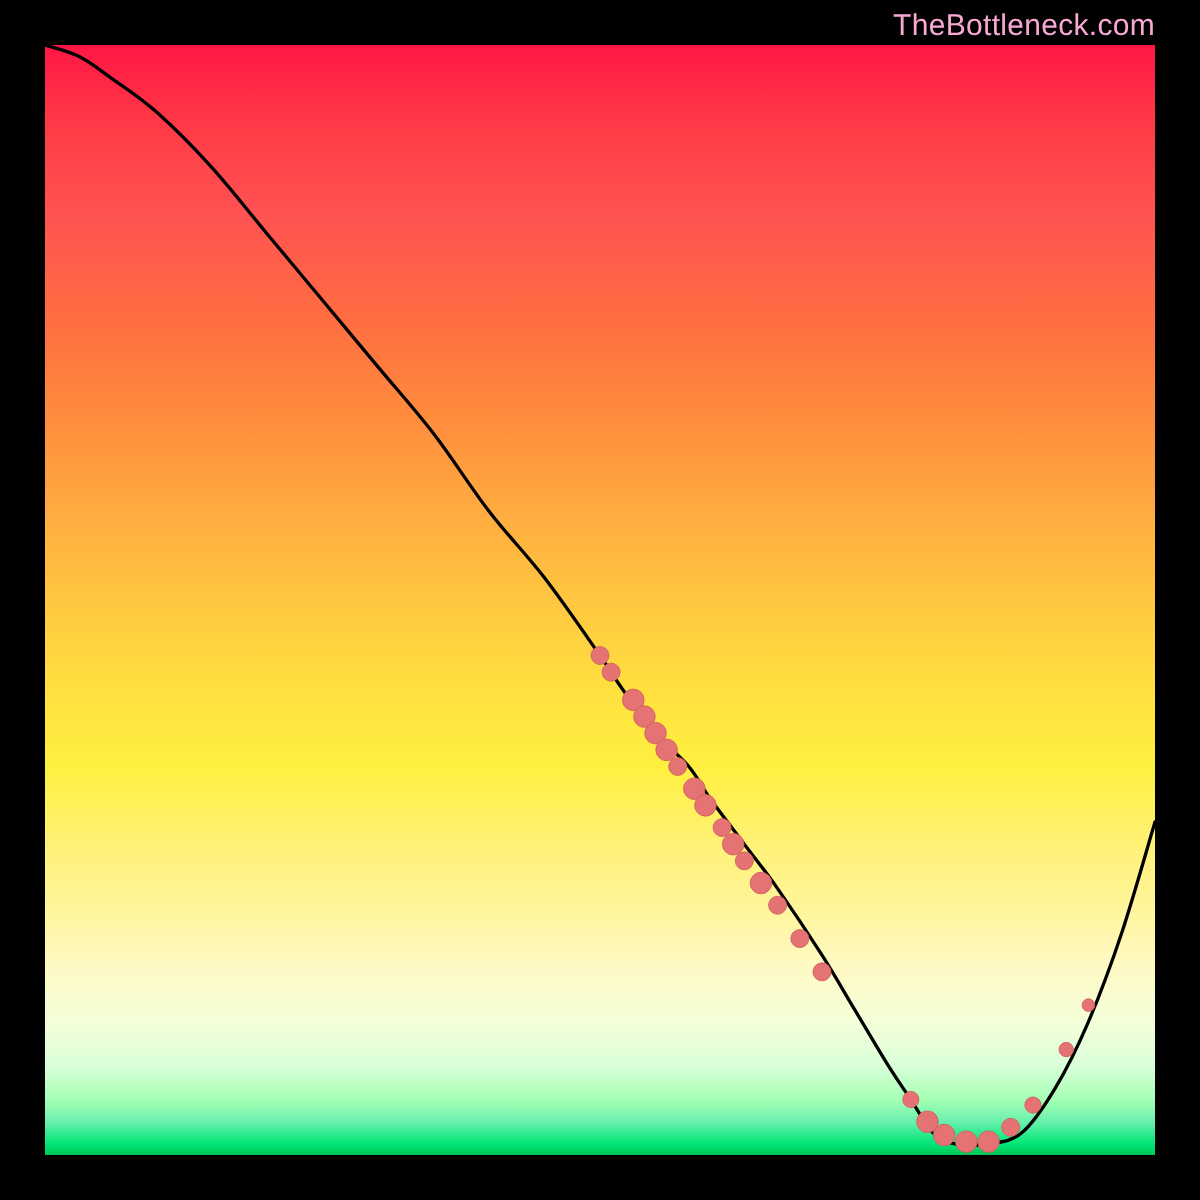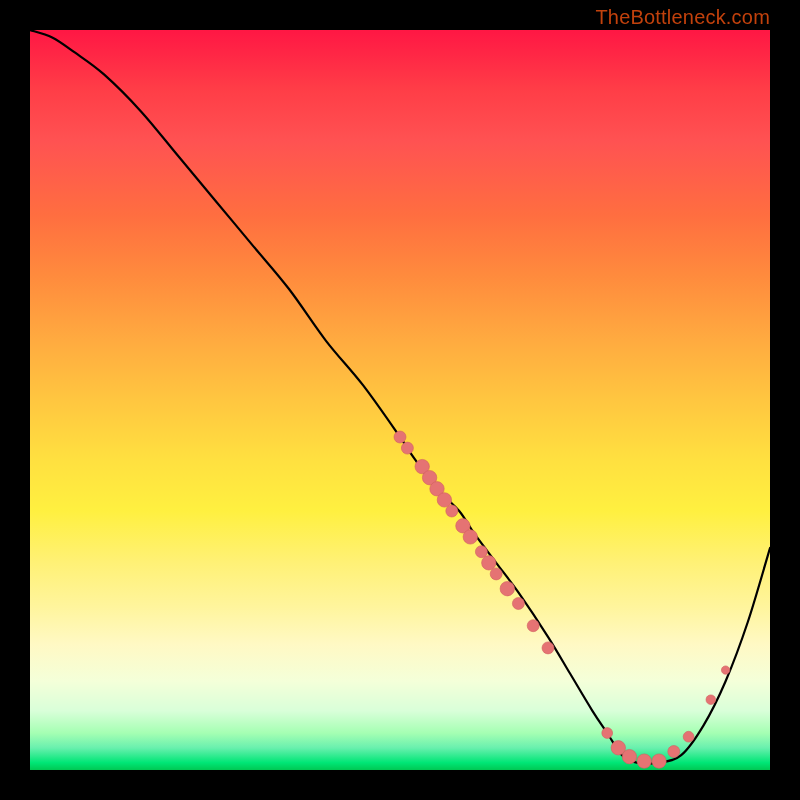--- a/index.html
+++ b/index.html
@@ -47,21 +47,21 @@
     inset: 0;
     width: 740px;
     height: 740px;
   }
   .watermark {
     position: absolute;
     top: 6px;
     right: 30px;
     font-family: Arial, Helvetica, sans-serif;
     font-size: 20px;
-    color: #c2410c;
+    color: #f9a8d4;
     letter-spacing: 0.2px;
   }
 </style>
 </head>
 <body>
 
 <div class="frame">
   <div class="plot">
     <div class="gradient"></div>
     <svg class="curve" viewBox="0 0 740 740" preserveAspectRatio="none">

